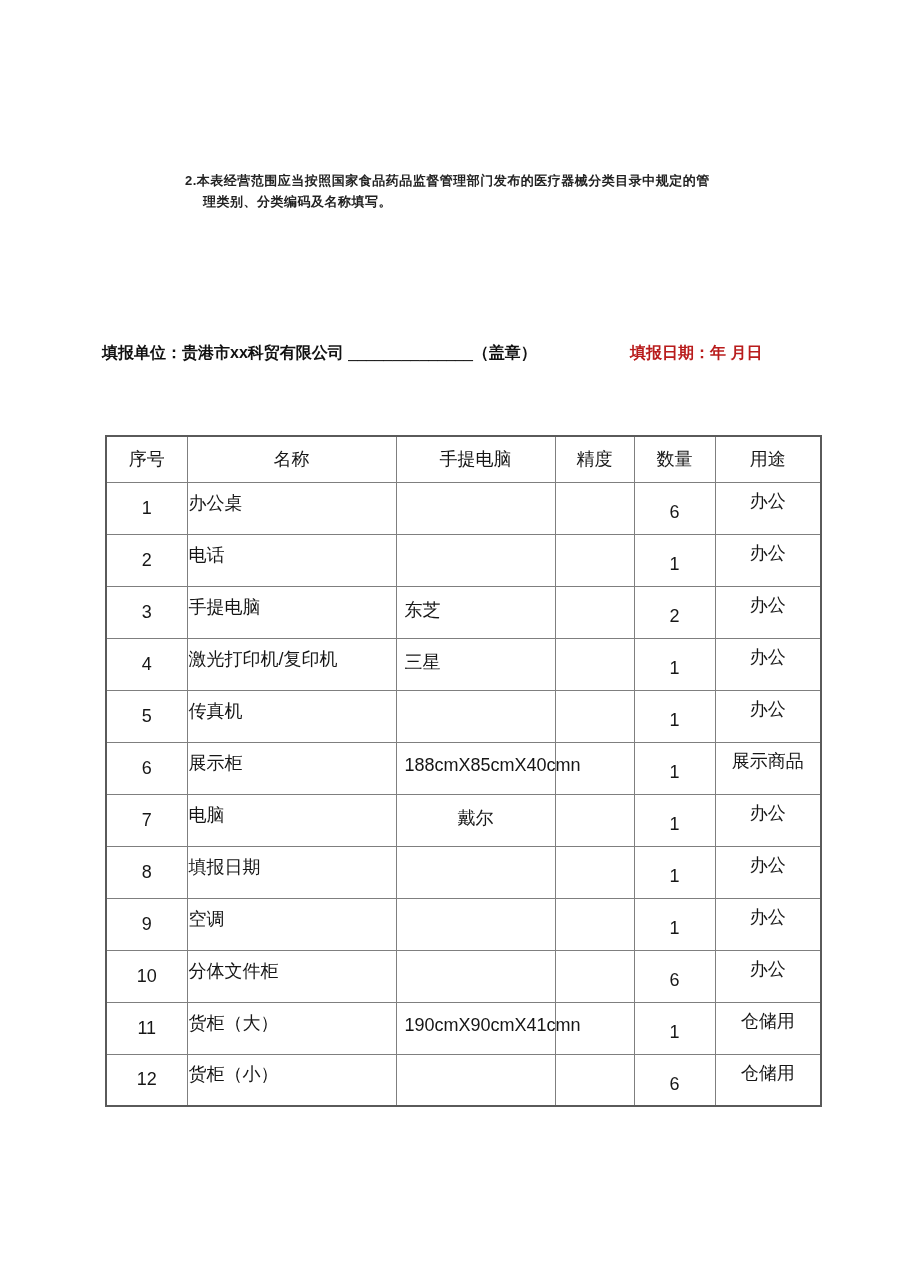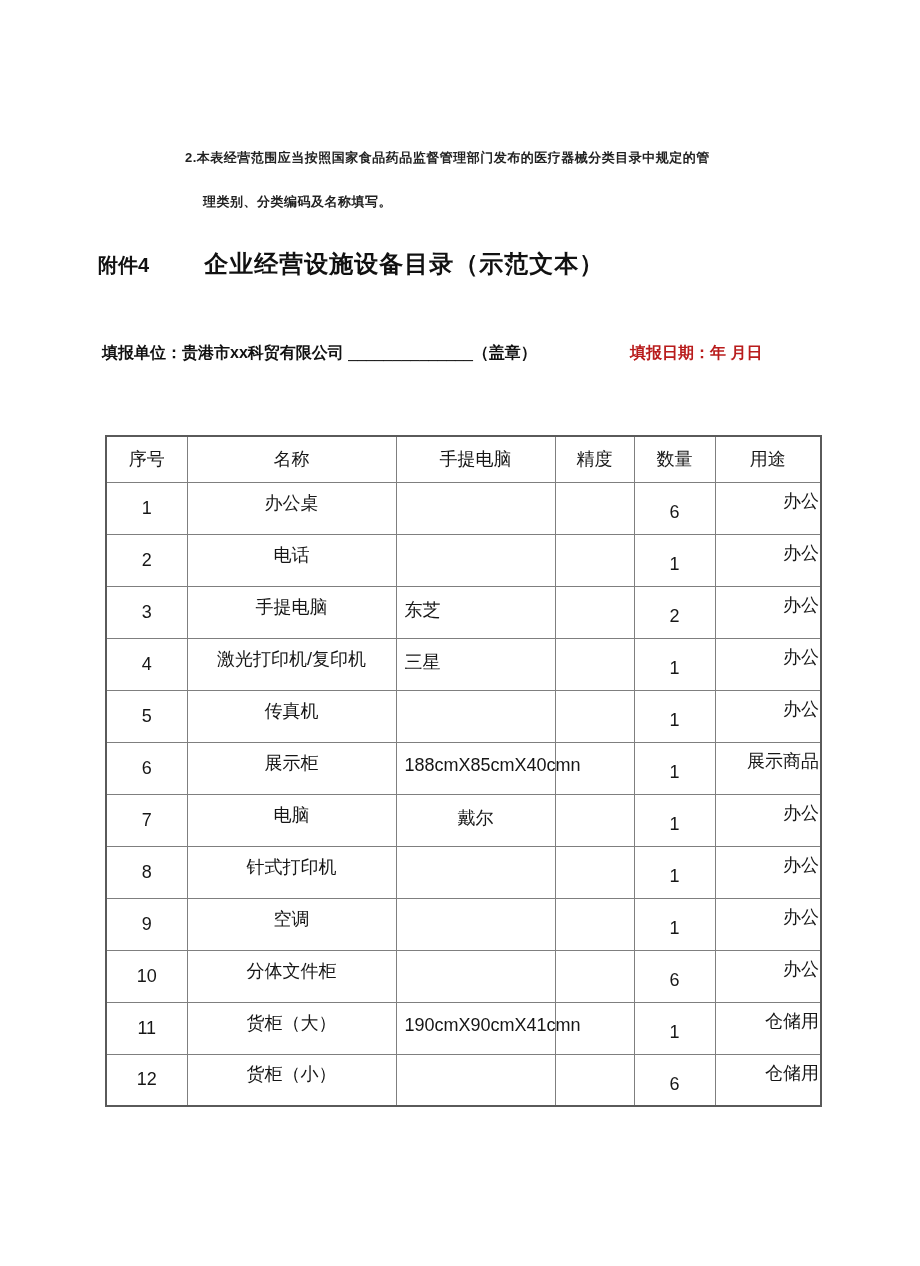--- a/index.html
+++ b/index.html
@@ -5,21 +5,21 @@
   html,body{margin:0;padding:0;}
   body{
     width:920px;height:1266px;
     background:#ffffff;
     font-family:"Liberation Sans","DejaVu Sans",sans-serif;
     color:#1c1c1c;
   }
   .page{position:relative;width:920px;height:1266px;overflow:hidden;}
 
   .note{position:absolute;font-size:13px;font-weight:600;letter-spacing:.5px;color:#222;margin:0;white-space:nowrap;}
-  .note-1{left:185px;top:149px;}
+  .note-1{left:185px;top:172px;}
   .note-2{left:203px;top:193px;text-align:right;}
 
   .title-row{position:absolute;left:98px;top:248px;display:flex;align-items:baseline;white-space:nowrap;}
   .attach{font-size:20px;font-weight:700;color:#111;}
   .doc-title{font-size:24px;font-weight:700;color:#111;margin:0 0 0 55px;letter-spacing:1px;}
 
   .form-unit{position:absolute;left:102px;top:343px;font-size:16px;font-weight:700;color:#111;white-space:nowrap;}
   .form-unit .underlined{text-underline-offset:4px;}
   .form-unit .blank{letter-spacing:0;font-weight:400;}
   .form-date{position:absolute;left:630px;top:343px;font-size:16px;font-weight:700;color:#b91c1c;white-space:nowrap;}
@@ -33,39 +33,35 @@
   }
   table.equip th, table.equip td{
     border:1px solid #7f7f7f;
     overflow:visible;white-space:nowrap;
     font-weight:400;
   }
   table.equip thead tr{height:46px;}
   table.equip tbody tr{height:52px;}
   th{text-align:center;vertical-align:middle;}
   td.col-no{text-align:center;vertical-align:middle;}
-  td.col-name{text-align:center;vertical-align:middle;padding-bottom:12px;margin-top:44px;}
+  td.col-name{text-align:left;vertical-align:middle;padding-bottom:12px;margin-top:44px;}
   td.col-spec{text-align:center;vertical-align:middle;padding-bottom:6px;}
   td.col-spec.spec-left{text-align:left;padding-left:8px;}
   td.col-precision{vertical-align:middle;}
   td.col-qty{text-align:center;vertical-align:middle;padding-top:10px;}
-  td.col-use{text-align:right;vertical-align:top;padding-top:6px;}
+  td.col-use{text-align:center;vertical-align:top;padding-top:6px;}
 </style>
 </head>
 <body>
 
 <div class="page">
 
   <p class="note note-1">2.本表经营范围应当按照国家食品药品监督管理部门发布的医疗器械分类目录中规定的管</p>
   <p class="note note-2">理类别、分类编码及名称填写。</p>
 
-  <div class="title-row">
-    <span class="attach">附件4</span>
-    <h1 class="doc-title">企业经营设施设备目录（示范文本）</h1>
-  </div>
 
   <div class="form-unit"><span>填报单位：</span><span class="underlined">贵港市xx科贸有限公司</span><span> </span><span class="blank">______________</span><span>（盖章）</span></div>
 
   <div class="form-date"><span>填报日期：</span><span>年 月日</span></div>
 
   <table class="equip">
     <colgroup>
       <col style="width:81px">
       <col style="width:209px">
       <col style="width:159px">
@@ -135,21 +131,21 @@
         <tr>
           <td class="col-no">7</td>
           <td class="col-name">电脑</td>
           <td class="col-spec">戴尔</td>
           <td class="col-precision"></td>
           <td class="col-qty">1</td>
           <td class="col-use">办公</td>
         </tr>
         <tr>
           <td class="col-no">8</td>
-          <td class="col-name">针式打印机</td>
+          <td class="col-name">填报日期</td>
           <td class="col-spec"></td>
           <td class="col-precision"></td>
           <td class="col-qty">1</td>
           <td class="col-use">办公</td>
         </tr>
         <tr>
           <td class="col-no">9</td>
           <td class="col-name">空调</td>
           <td class="col-spec"></td>
           <td class="col-precision"></td>

